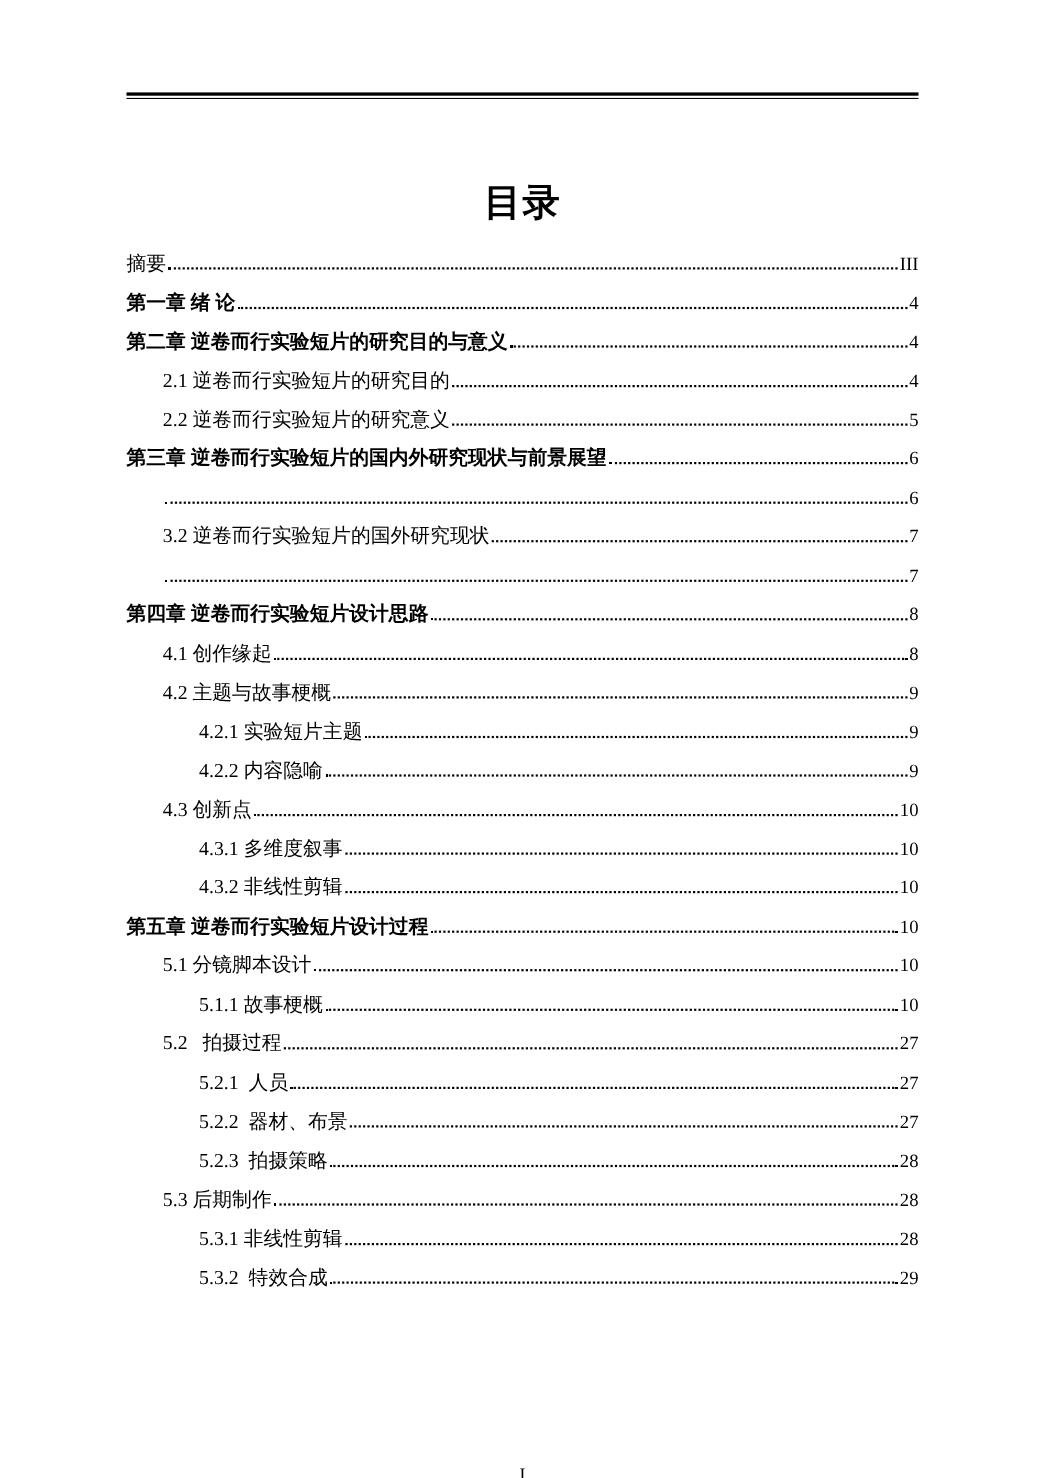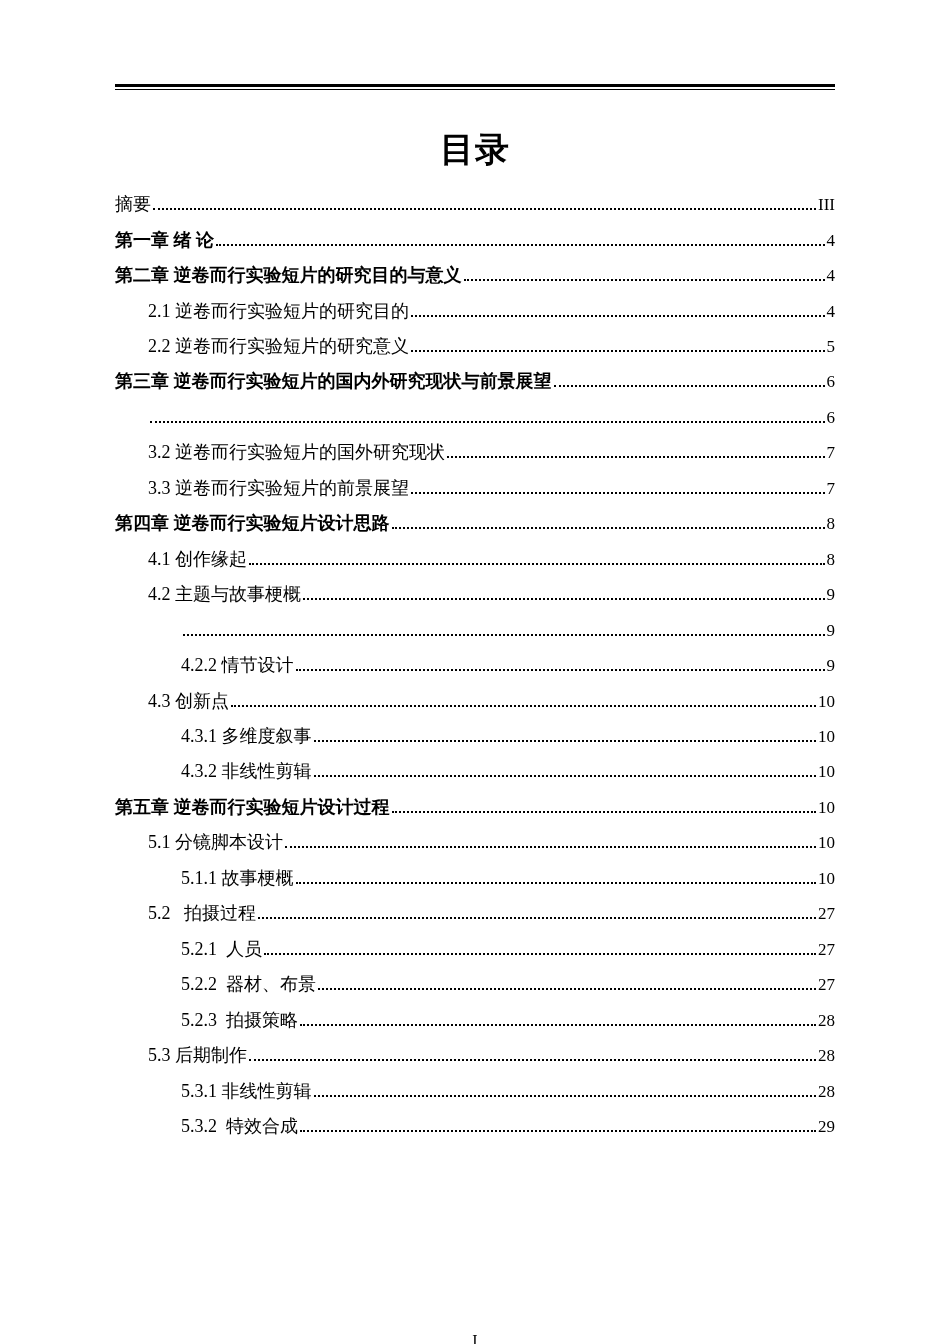--- a/index.html
+++ b/index.html
@@ -19,21 +19,21 @@
     position: relative;
     background: #fff;
   }
   
   .top-rule { margin-top: 84px; }
   .rule-thick { height: 3px; background: #000; }
   .rule-gap { height: 2px; background: transparent; }
   .rule-thin { height: 1px; background: #000; }
 
   .doc-title {
-    margin-top: 37px;
+    margin-top: 72px;
     text-align: center;
     font-size: 34px;
     line-height: 1.3;
     font-weight: 900;
     font-family: "Liberation Sans", "DejaVu Sans", sans-serif;
     letter-spacing: 1px;
   }
 
   .toc { margin-top: 16px; }
   .toc-row {
@@ -110,45 +110,45 @@
       <div class="toc-row level-1">
         <span class="leader"></span>
         <span class="toc-page">6</span>
       </div>
       <div class="toc-row level-1">
         <span class="toc-label">3.2 逆卷而行实验短片的国外研究现状</span>
         <span class="leader"></span>
         <span class="toc-page">7</span>
       </div>
       <div class="toc-row level-1">
-        <span class="toc-label">3.3 逆卷而行实验短片的前景展望</span>
         <span class="leader"></span>
         <span class="toc-page">7</span>
       </div>
       <div class="toc-row level-0 bold">
         <span class="toc-label">第四章 逆卷而行实验短片设计思路</span>
         <span class="leader"></span>
         <span class="toc-page">8</span>
       </div>
       <div class="toc-row level-1">
         <span class="toc-label">4.1 创作缘起</span>
         <span class="leader"></span>
         <span class="toc-page">8</span>
       </div>
       <div class="toc-row level-1">
         <span class="toc-label">4.2 主题与故事梗概</span>
         <span class="leader"></span>
         <span class="toc-page">9</span>
       </div>
       <div class="toc-row level-2">
+        <span class="toc-label">4.2.1 实验短片主题</span>
         <span class="leader"></span>
         <span class="toc-page">9</span>
       </div>
       <div class="toc-row level-2">
-        <span class="toc-label">4.2.2 情节设计</span>
+        <span class="toc-label">4.2.2 内容隐喻</span>
         <span class="leader"></span>
         <span class="toc-page">9</span>
       </div>
       <div class="toc-row level-1">
         <span class="toc-label">4.3 创新点</span>
         <span class="leader"></span>
         <span class="toc-page">10</span>
       </div>
       <div class="toc-row level-2">
         <span class="toc-label">4.3.1 多维度叙事</span>

